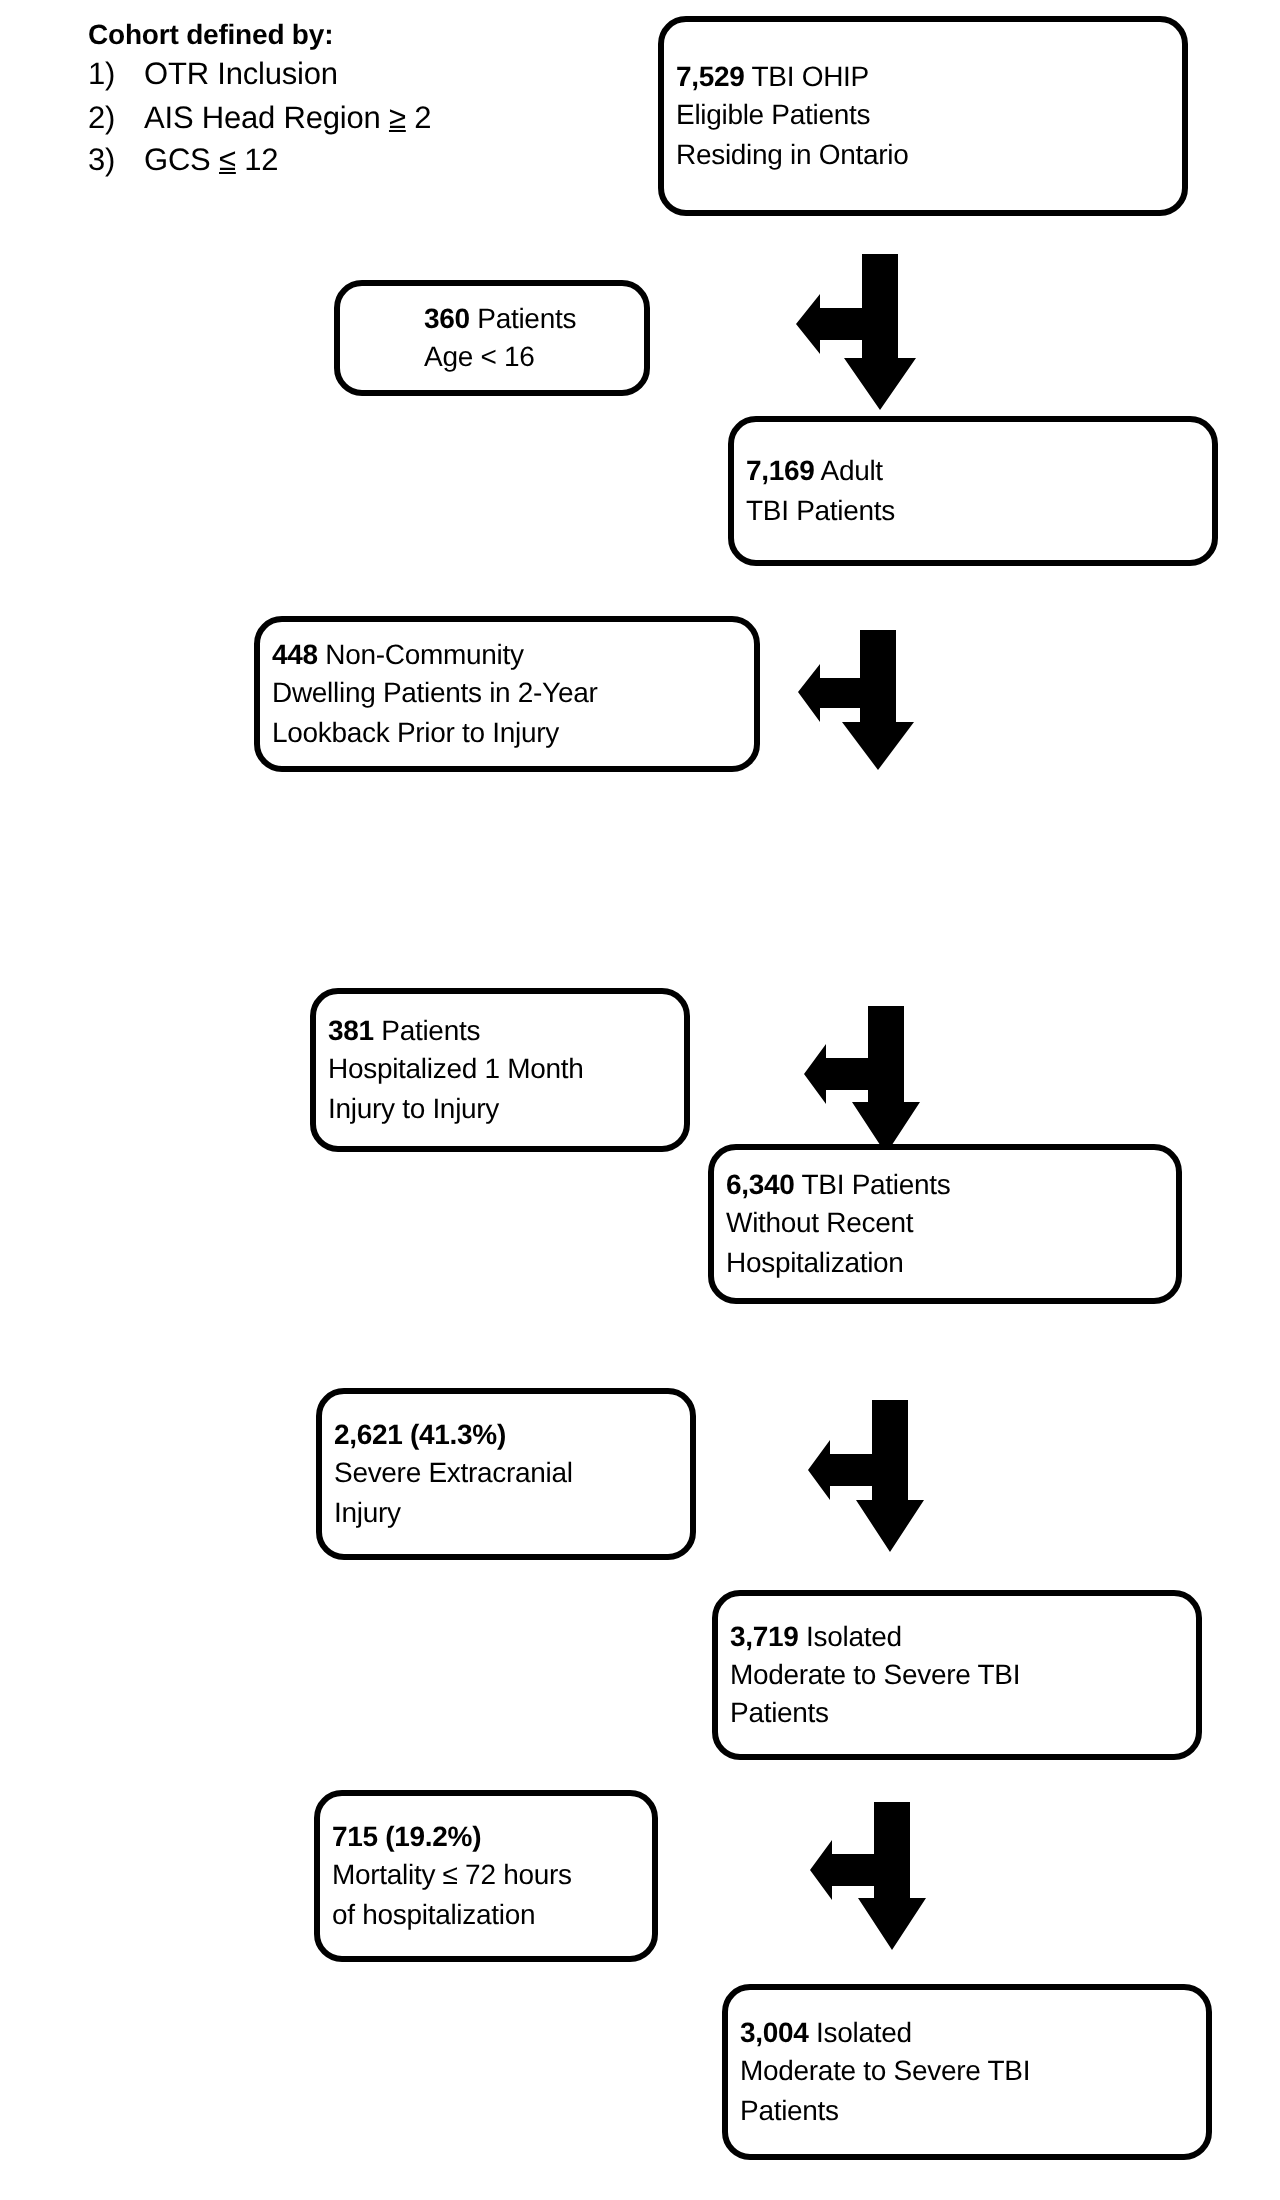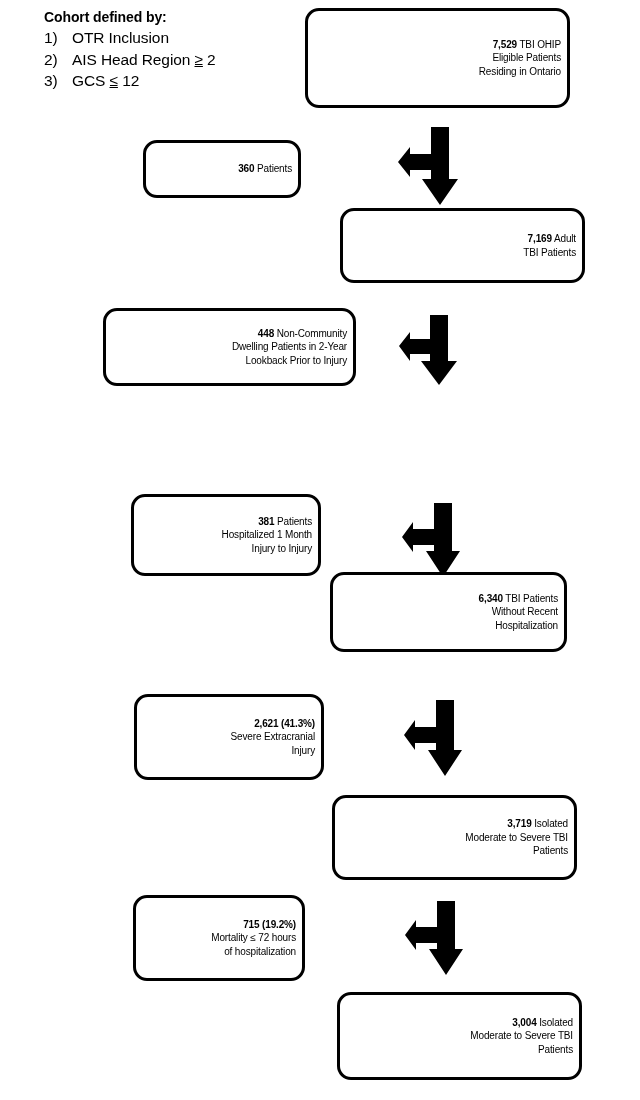--- a/index.html
+++ b/index.html
@@ -48,24 +48,25 @@
   
   .node {
     position: absolute;
     box-sizing: border-box;
     border: 3px solid #000000;
     border-radius: 14px;
     background: #ffffff;
     display: flex;
     align-items: center;
     justify-content: center;
-    text-align: right;
-    font-size: 10px;
+    text-align: left;
+    font-size: 14px;
     line-height: 1.36;
     letter-spacing: -0.15px;
+    margin-left: 24px;
   }
   .node .inner { padding: 0 6px; width: 100%; }
   .node b { font-weight: bold; }
 
   
   .arrow {
     position: absolute;
   }
   .arrow svg { display: block; }
 </style>
@@ -104,38 +105,39 @@
   <div class="arrow" style="left:398px; top:127px; width:60px; height:78px;">
     <svg width="60" height="78" viewBox="0 0 60 78">
       <path d="M 33 0 L 51 0 L 51 52 L 60 52 L 42 78 L 24 52 L 33 52 Z" fill="#000"></path>
       <path d="M 33 27 L 33 43 L 12 43 L 12 50 L 0 35 L 12 20 L 12 27 Z" fill="#000"></path>
     </svg>
   </div>
 
   <div class="node" style="left:143px; top:140px; width:158px; height:58px;padding-left:36px;">
     <div class="inner">
       <div><b>360</b><span> Patients</span></div>
+      <div>Age &lt; 16</div>
     </div>
   </div>
 
   <div class="node" style="left:340px; top:208px; width:245px; height:75px;">
     <div class="inner">
       <div><b>7,169</b><span> Adult</span></div>
       <div>TBI Patients</div>
     </div>
   </div>
 
   <div class="arrow" style="left:399px; top:315px; width:58px; height:70px;">
     <svg width="58" height="70" viewBox="0 0 58 70">
       <path d="M 31 0 L 49 0 L 49 46 L 58 46 L 40 70 L 22 46 L 31 46 Z" fill="#000"></path>
       <path d="M 31 24 L 31 39 L 11 39 L 11 46 L 0 31 L 11 17 L 11 24 Z" fill="#000"></path>
     </svg>
   </div>
 
-  <div class="node" style="left:103px; top:308px; width:253px; height:78px;padding-left:33px;">
+  <div class="node" style="left:103px; top:308px; width:253px; height:78px;">
     <div class="inner">
       <div><b>448</b><span> Non-Community</span></div>
       <div>Dwelling Patients in 2-Year</div>
       <div>Lookback Prior to Injury</div>
     </div>
   </div>
 
 
   <div class="arrow" style="left:402px; top:503px; width:58px; height:74px;">
     <svg width="58" height="74" viewBox="0 0 58 74">

